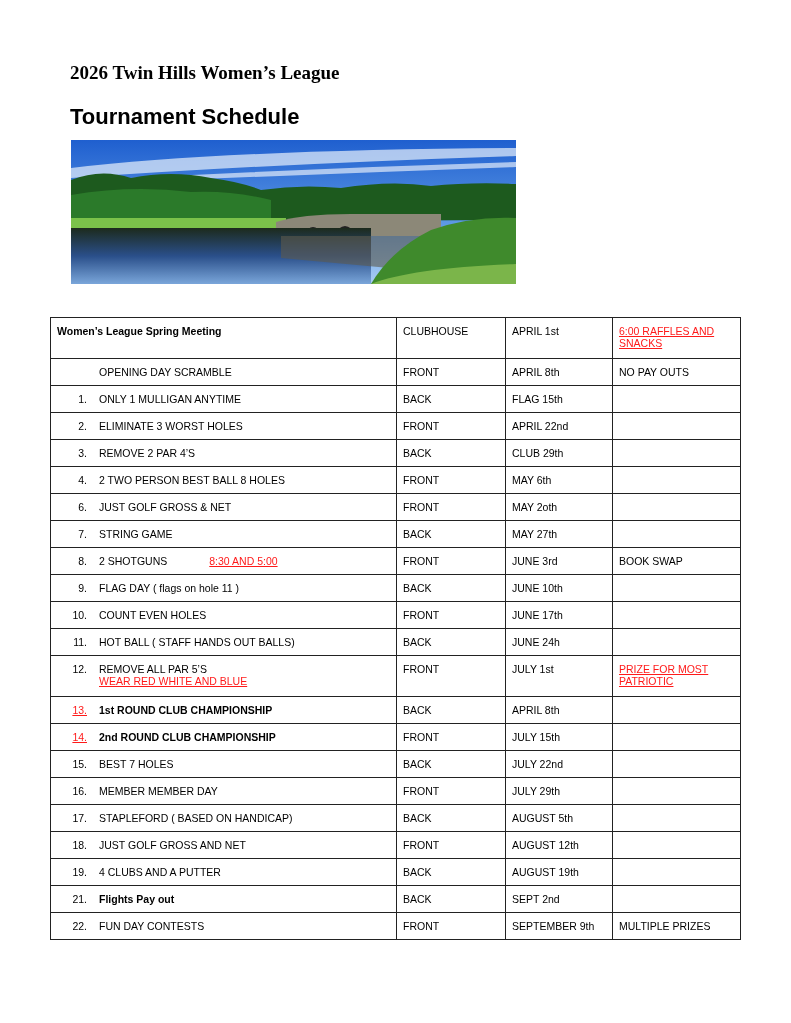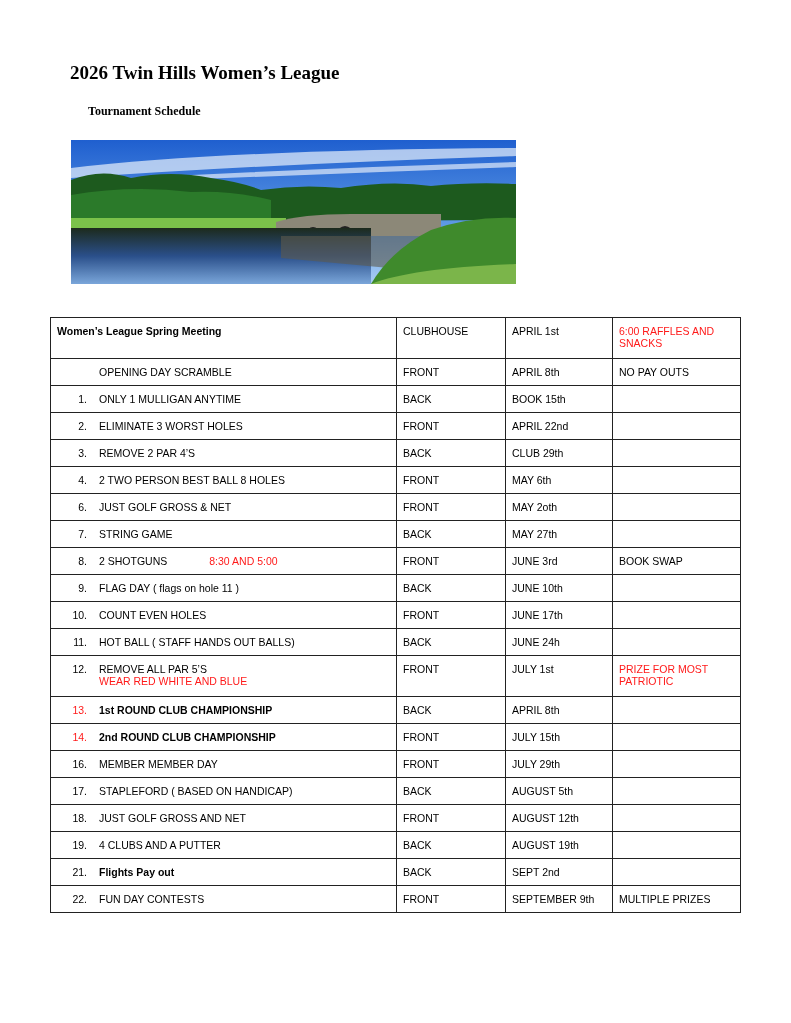--- a/index.html
+++ b/index.html
@@ -3,44 +3,44 @@
 <meta charset="utf-8">
 <style>
   html, body { margin:0; padding:0; background:#ffffff; }
   body { width:791px; height:1023px; position:relative; overflow:hidden; color:#000; }
   .title {
     position:absolute; left:70px; top:62px;
     font-family:"Liberation Serif", "DejaVu Serif", serif;
     font-weight:bold; font-size:19px; letter-spacing:0px; white-space:nowrap;
   }
   .subtitle {
-    position:absolute; left:88px; top:104px;
-    font-family:Liberation Serif, serif;
-    font-weight:bold; font-size:12px; white-space:nowrap;
+    position:absolute; left:70px; top:104px;
+    font-family:Liberation Sans, sans-serif;
+    font-weight:bold; font-size:22px; white-space:nowrap;
   }
   .photo {
     position:absolute; left:71px; top:140px; width:445px; height:144px; overflow:hidden;
   }
   .photo svg { display:block; width:100%; height:100%; }
   table.sched {
     position:absolute; left:50px; top:317px;
     border-collapse:collapse; width:691px;
     font-family:"Liberation Sans", "DejaVu Sans", sans-serif; font-size:10.5px;
   }
   table.sched td {
     border:1.3px solid #222; vertical-align:top; padding:7px 6px 0 6px; height:19px; line-height:12px;
   }
   table.sched tr.tall td { height:33px; }
   td.c1 { width:333px;margin-top:36px; }
   td.c2 { width:96px; }
   td.c3 { width:94px; }
   td.c4 { }
   .num { display:inline-block; width:42px; text-align:right; padding-right:12px; box-sizing:border-box; }
   .indent { display:inline-block; width:42px; padding-right:12px; box-sizing:border-box; }
-  .red { color:#ff1a1a; }
+  .red { color:#ff1a1a;text-decoration:underline; }
   .bold { font-weight:bold; }
   .tab-gap { display:inline-block; width:42px; }
   .line2 { display:block; padding-left:42px; }
 </style>
 </head>
 <body>
 
 <div class="title">2026 Twin Hills Women’s League</div>
 <div class="subtitle">Tournament Schedule</div>
 
@@ -84,21 +84,21 @@
       </tr>
       <tr>
         <td class="c1"><span class="indent"></span><span>OPENING DAY SCRAMBLE</span></td>
         <td class="c2">FRONT</td>
         <td class="c3">APRIL 8th</td>
         <td class="c4">NO PAY OUTS</td>
       </tr>
       <tr>
         <td class="c1"><span class="num">1.</span><span>ONLY 1 MULLIGAN ANYTIME</span></td>
         <td class="c2">BACK</td>
-        <td class="c3">BOOK 15th</td>
+        <td class="c3">FLAG 15th</td>
         <td class="c4"></td>
       </tr>
       <tr>
         <td class="c1"><span class="num">2.</span><span>ELIMINATE 3 WORST HOLES</span></td>
         <td class="c2">FRONT</td>
         <td class="c3">APRIL 22nd</td>
         <td class="c4"></td>
       </tr>
       <tr>
         <td class="c1"><span class="num">3.</span><span>REMOVE 2 PAR 4’S</span></td>
@@ -160,20 +160,26 @@
         <td class="c3">APRIL 8th</td>
         <td class="c4"></td>
       </tr>
       <tr>
         <td class="c1"><span class="num red">14.</span><span class="bold">2nd  ROUND CLUB CHAMPIONSHIP</span></td>
         <td class="c2">FRONT</td>
         <td class="c3">JULY 15th</td>
         <td class="c4"></td>
       </tr>
       <tr>
+        <td class="c1"><span class="num">15.</span><span>BEST 7 HOLES</span></td>
+        <td class="c2">BACK</td>
+        <td class="c3">JULY 22nd</td>
+        <td class="c4"></td>
+      </tr>
+      <tr>
         <td class="c1"><span class="num">16.</span><span>MEMBER MEMBER DAY</span></td>
         <td class="c2">FRONT</td>
         <td class="c3">JULY 29th</td>
         <td class="c4"></td>
       </tr>
       <tr>
         <td class="c1"><span class="num">17.</span><span>STAPLEFORD  ( BASED ON HANDICAP)</span></td>
         <td class="c2">BACK</td>
         <td class="c3">AUGUST 5th</td>
         <td class="c4"></td>

